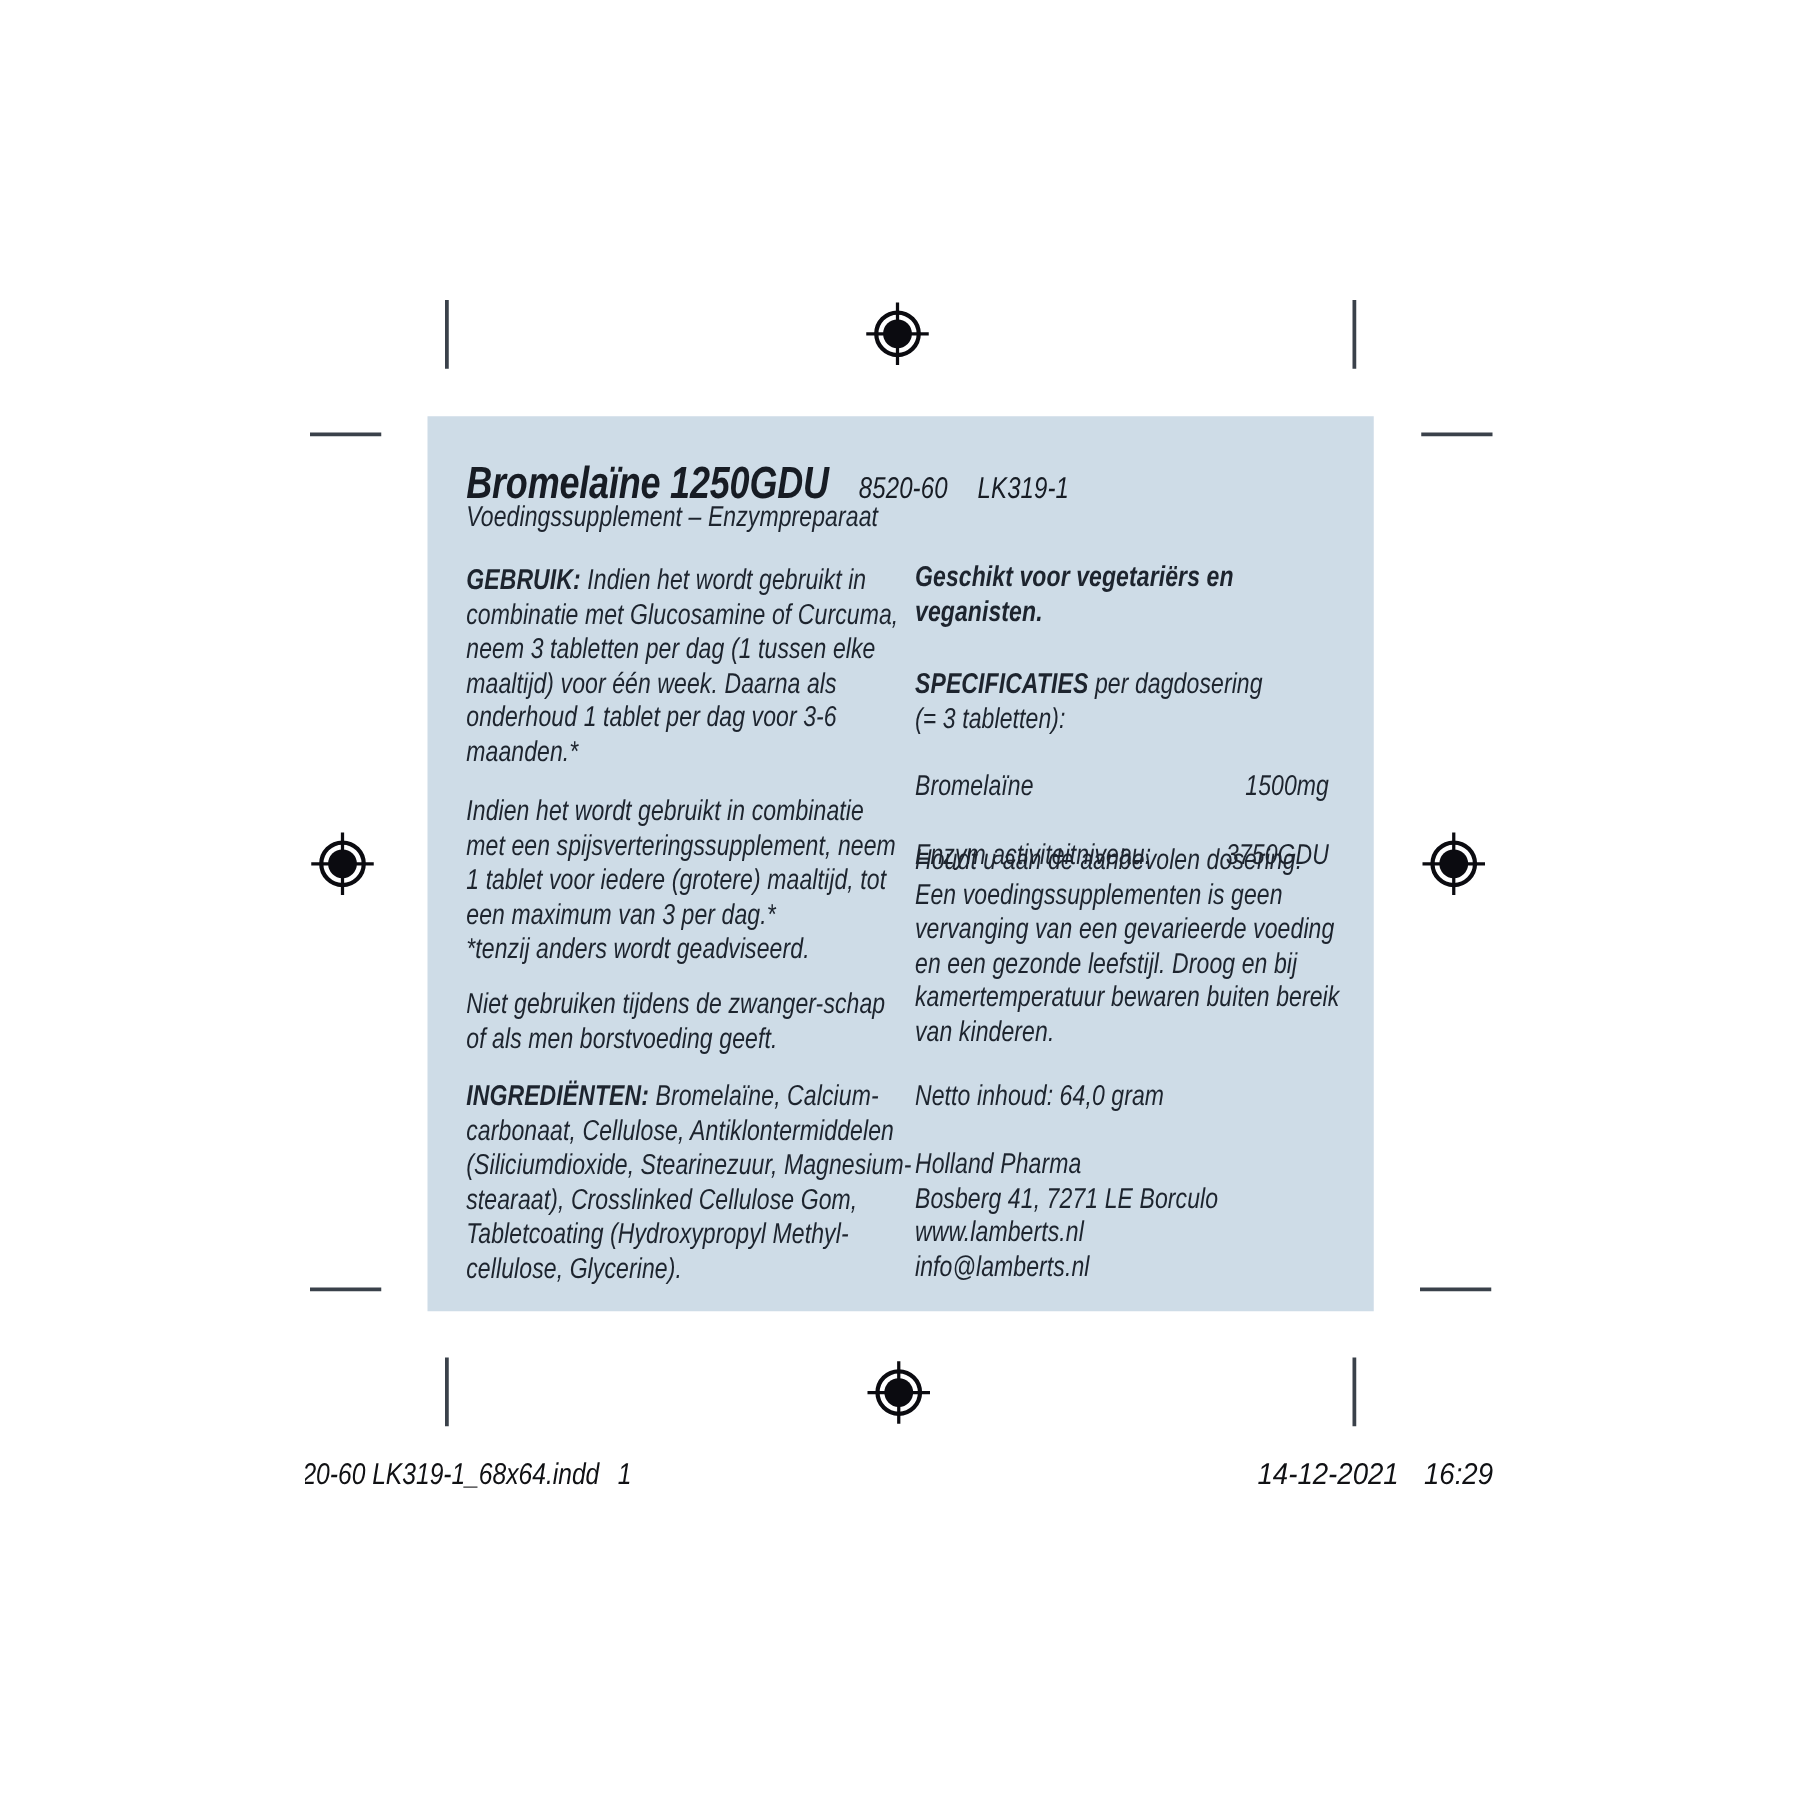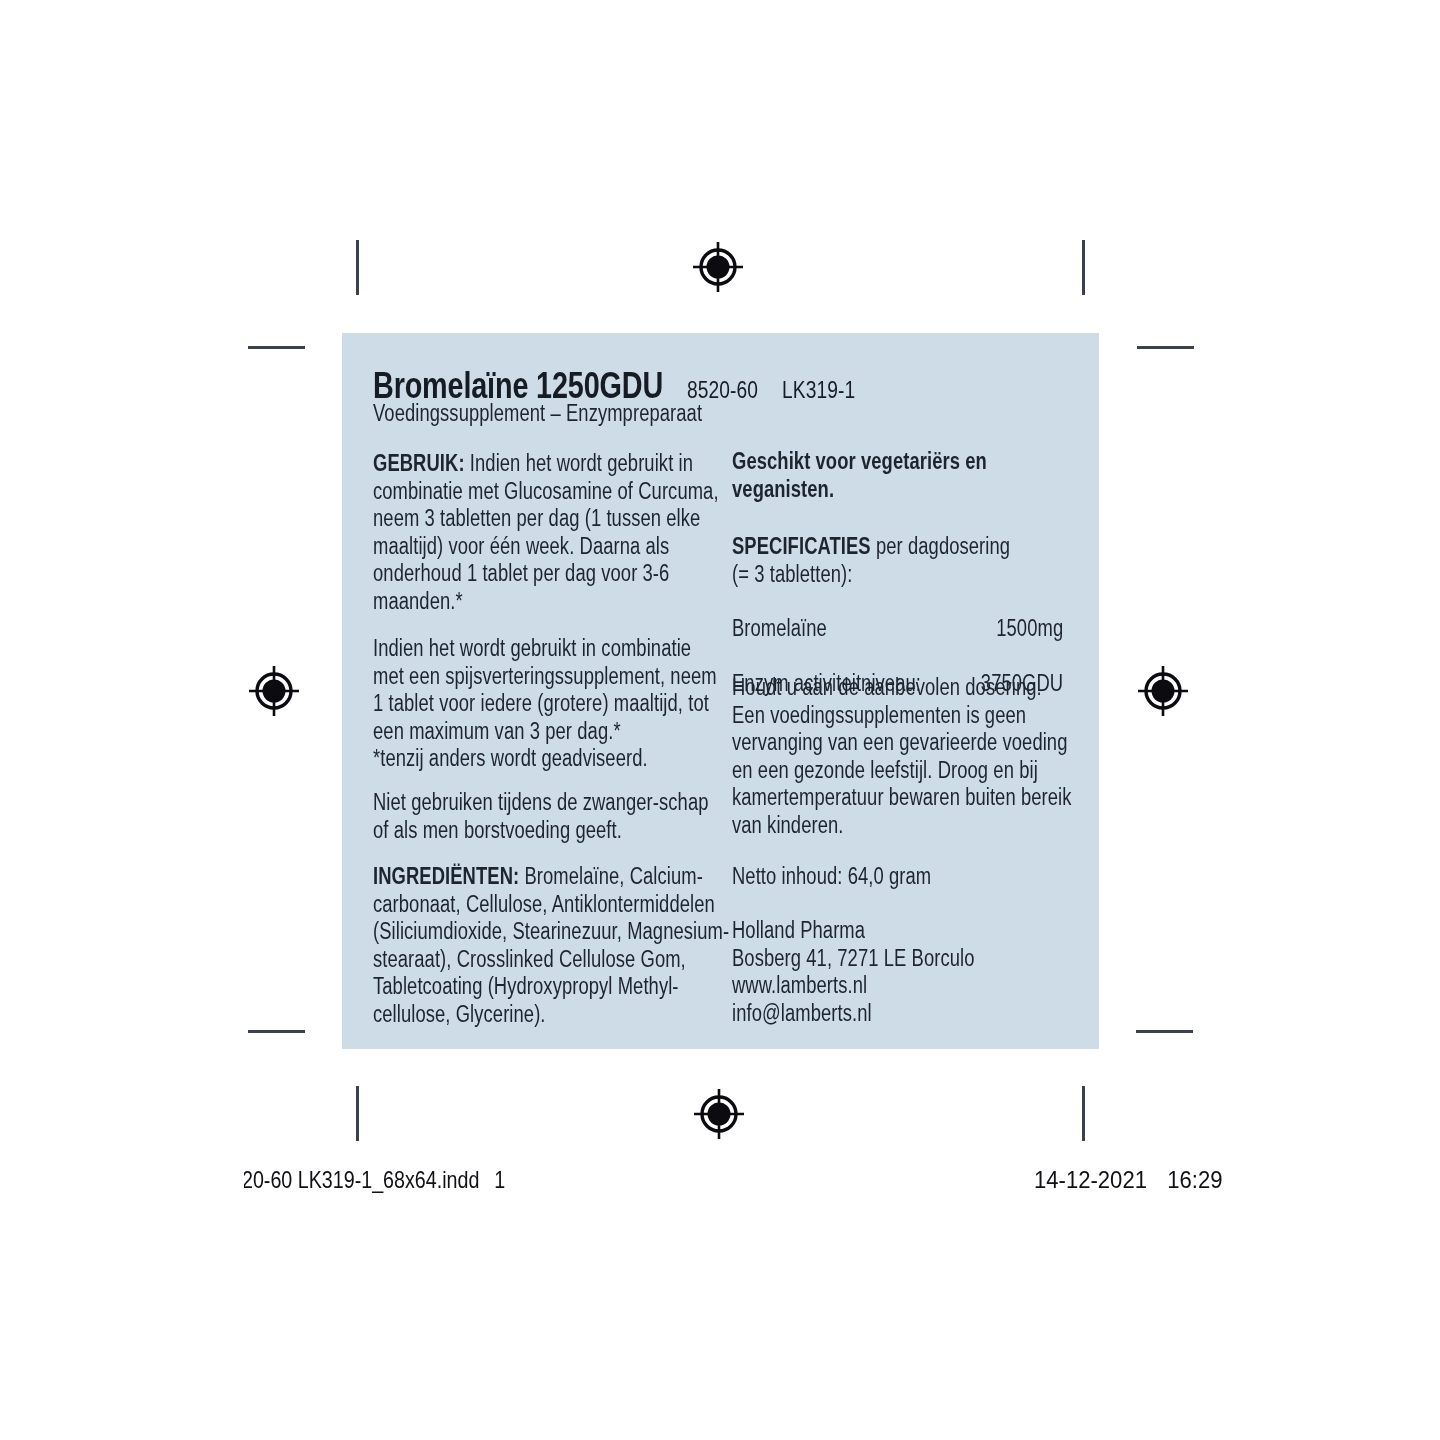--- a/index.html
+++ b/index.html
@@ -1,20 +1,20 @@
 <!DOCTYPE html>
 <html><head>
 <meta charset="utf-8">
 <style>
   * { margin:0; padding:0; box-sizing:border-box; }
   html,body { background:#ffffff; }
   body { font-family:"Liberation Sans","DejaVu Sans",sans-serif; }
   .page {
     position:relative; width:1440px; height:1440px;
-    background:#ffffff; overflow:hidden;
+    background:#ffffff; overflow:hidden;font-style:italic;
   }
   
   .label-panel {
     position:absolute; left:342px; top:333px; width:757px; height:716px;
     background:#cedce7;
   }
   .tblock {
     position:absolute; color:#1d242e;
     font-size:23px; line-height:27.5px;
     transform:scaleX(0.80); transform-origin:0 0;
@@ -142,17 +142,17 @@
   <div class="tblock col-right" style="top:863px;">Netto inhoud: 64,0 gram</div>
 
   <div class="tblock col-right" style="top:917px;">Holland Pharma
 Bosberg 41, 7271 LE Borculo
 www.lamberts.nl
 info@lamberts.nl</div>
 
   <div class="slug-clip" style="left:244px; width:300px;">
     <div class="slug-inner slug-left-inner"><span>520-60 LK319-1_68x64.indd</span><span class="slug-gap"></span><span>1</span></div>
   </div>
-  <div class="slug-clip" style="left:1034px; width:193px;">
+  <div class="slug-clip" style="left:1006px; width:193px;">
     <div class="slug-inner slug-right-inner"><span>14-12-2021</span><span class="slug-gap2"></span><span>16:29</span></div>
   </div>
 
 </div>
 
 </body></html>

